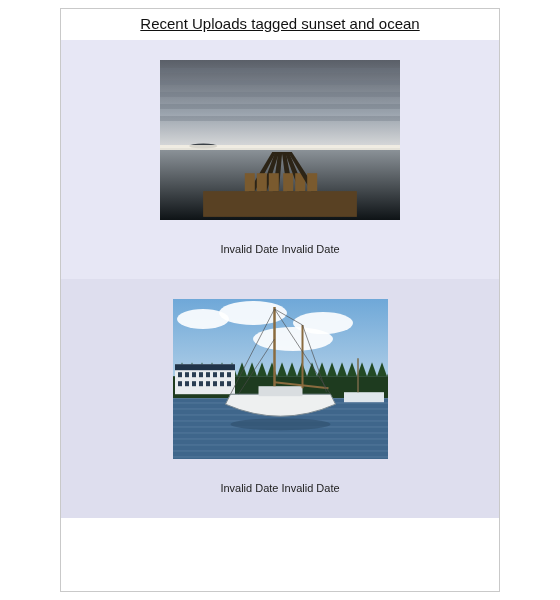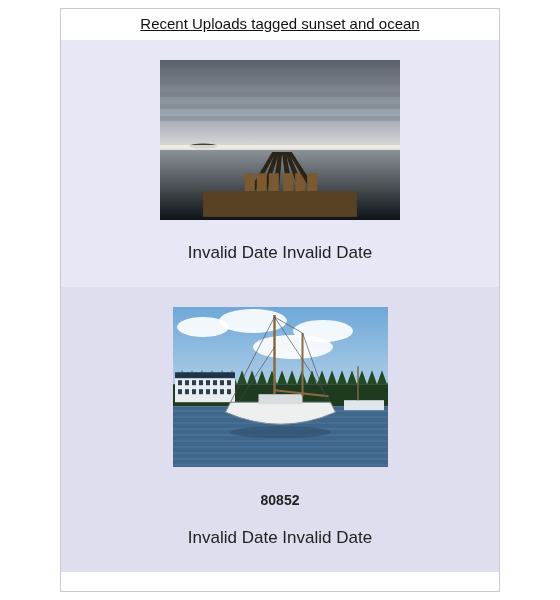--- a/index.html
+++ b/index.html
@@ -45,21 +45,21 @@
     display: block;
     margin: 0 auto;
   }
   .title {
     margin-top: 22px;
     font-weight: bold;
     font-size: 14px;
   }
   .date {
     margin-top: 20px;
-    font-size: 17px;
+    font-size: 11px;
     color: #222;
   }
   svg { display: block; }
 </style>
 </head>
 <body>
 
 <div class="frame">
 
   <div class="header">
@@ -185,18 +185,17 @@
             <line x1="129.5" y1="89.2" x2="129.5" y2="26" stroke="#8a6b3f" stroke-width="2"></line>
             <line x1="101.5" y1="83.2" x2="155.5" y2="89.2" stroke="#8a6b3f" stroke-width="2"></line>
             <line x1="57.5" y1="95.2" x2="101.5" y2="10" stroke="#4a4a4a" stroke-width="0.8" opacity="0.8"></line>
             <line x1="157.5" y1="95.2" x2="101.5" y2="10" stroke="#4a4a4a" stroke-width="0.8" opacity="0.8"></line>
             <line x1="101.5" y1="10" x2="129.5" y2="26" stroke="#4a4a4a" stroke-width="0.8" opacity="0.8"></line>
             <line x1="129.5" y1="26" x2="153.5" y2="93.2" stroke="#4a4a4a" stroke-width="0.8" opacity="0.8"></line>
             <line x1="101.5" y1="40" x2="65.5" y2="95.2" stroke="#4a4a4a" stroke-width="0.8" opacity="0.8"></line>
             <ellipse cx="107.5" cy="125.2" rx="50" ry="6" fill="#2f4f6c" opacity="0.6"></ellipse>
           </svg>
       </div>
-      <div class="title">80852</div>
       <div class="date">Invalid Date Invalid Date</div>
     </div>
 
   </div>
 </div>
 
 </body></html>

